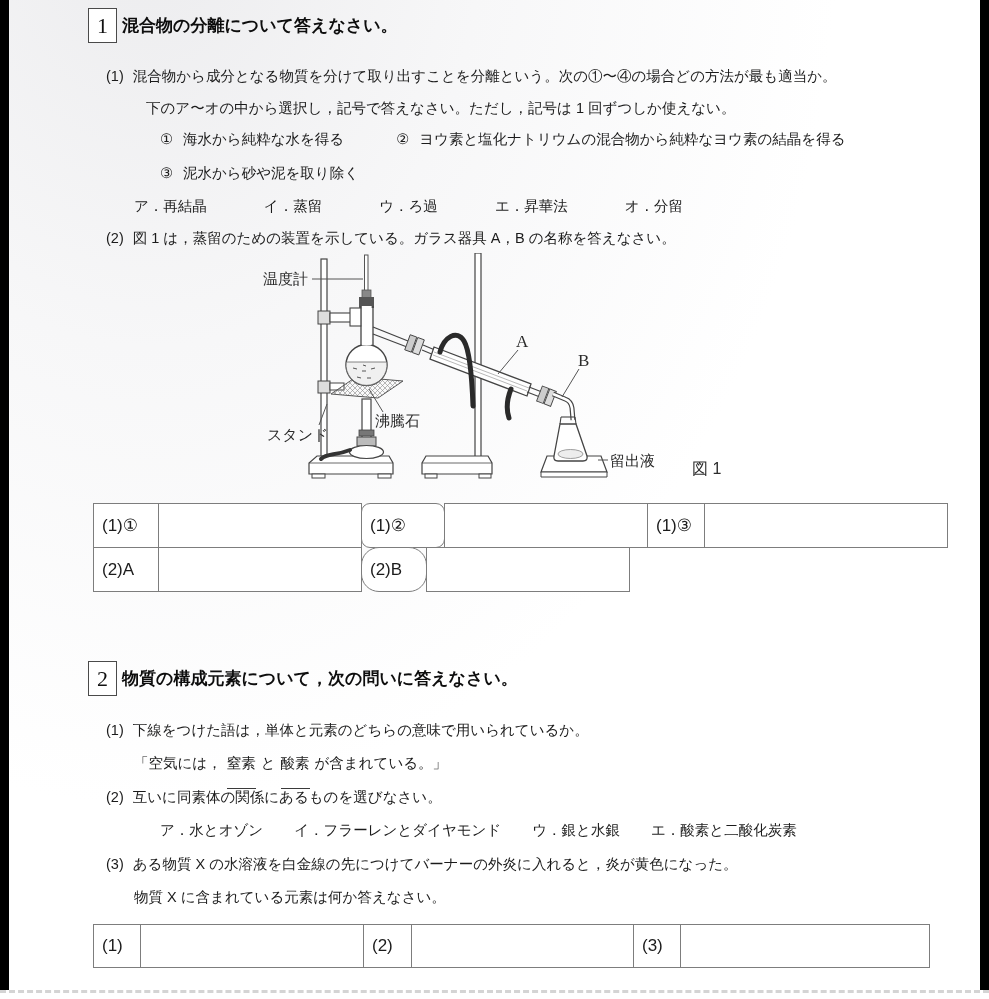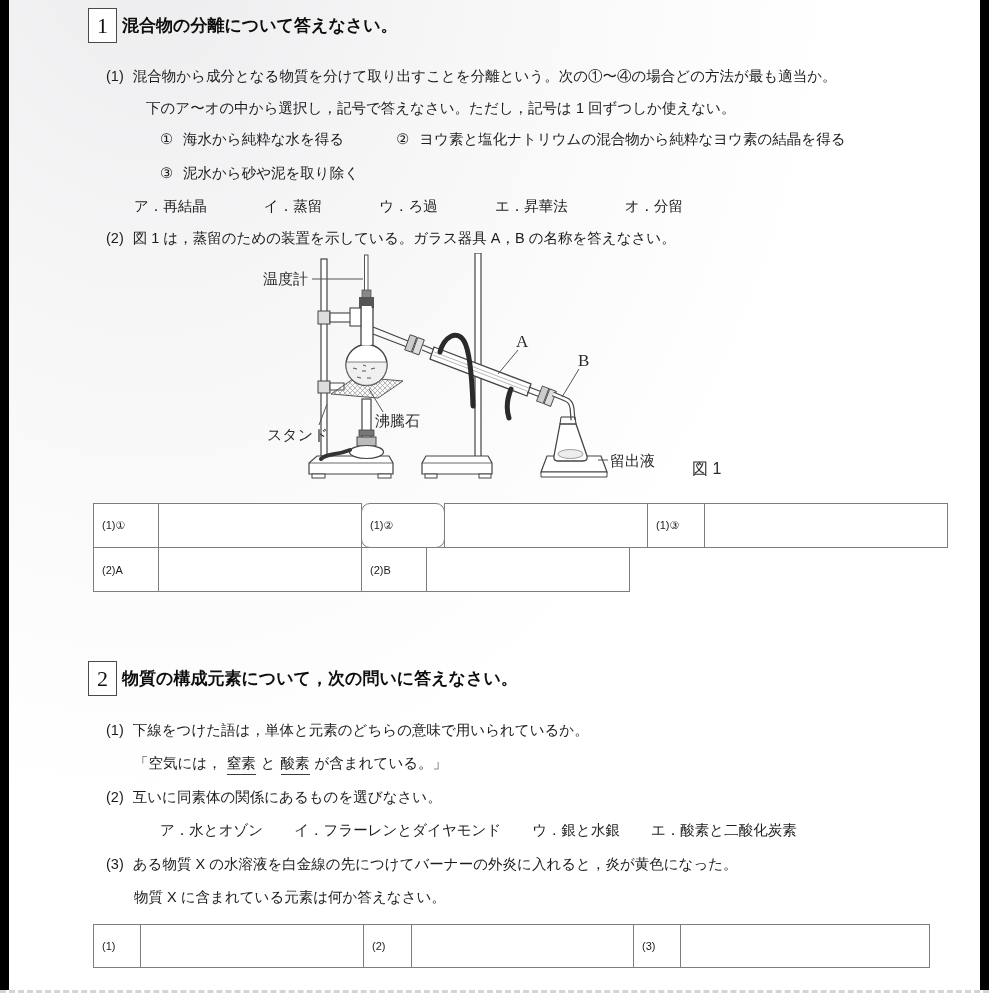--- a/index.html
+++ b/index.html
@@ -11,26 +11,26 @@
   .cutline{position:absolute;left:0;right:0;top:990px;border-top:3px dashed #d4d4d4;}
   .num-box{position:absolute;width:27px;height:33px;border:1.5px solid #4a4a4a;background:#fff;
     display:flex;align-items:center;justify-content:center;font-family:"Liberation Serif",serif;
     font-size:22px;color:#111;}
   .sec-title{position:absolute;font-weight:bold;font-size:17px;white-space:nowrap;color:#0d0d0d;}
   .tline{position:absolute;font-size:14.5px;line-height:20px;white-space:nowrap;display:flex;}
   .tline .qlabel{margin-right:9px;}
   .opts{display:flex;}
   .item{display:flex;}
   .item .inum{margin-right:10px;}
-  .uline{border-bottom:1.5px solid #3a3a3a;padding-bottom:1px;margin:0 5px;text-align:right;}
+  .uline{border-bottom:1.5px solid #3a3a3a;padding-bottom:15px;margin:0 5px;text-align:right;}
   .atable{position:absolute;}
   .arow{display:flex;}
   .arow + .arow{margin-top:-1px;text-align:right;}
   .acell{box-sizing:border-box;border:1px solid #7d7d7d;height:45px;display:flex;
-    align-items:center;padding-left:8px;font-size:11px;background:#fff;}
+    align-items:center;padding-left:8px;font-size:17px;background:#fff;}
   .acell + .acell{margin-left:-1px;}
   .atable2 .acell{height:44px;}
   svg text{fill:#2b2b2b;}
 </style>
 </head>
 <body>
 
 <div class="page">
   <div class="bar left"></div>
   <div class="bar right"></div>
@@ -199,21 +199,21 @@
       <div class="acell" style="width:66px;">(1)①</div>
       <div class="acell" style="width:204px;"></div>
       <div class="acell" style="width:84px;border-radius:9px;">(1)②</div>
       <div class="acell" style="width:204px;"></div>
       <div class="acell" style="width:58px;">(1)③</div>
       <div class="acell" style="width:244px;"></div>
     </div>
     <div class="arow">
       <div class="acell" style="width:66px;">(2)A</div>
       <div class="acell" style="width:204px;"></div>
-      <div class="acell" style="width:66px;">(2)B</div>
+      <div class="acell" style="width:66px;border-radius:18px;">(2)B</div>
       <div class="acell" style="width:204px;"></div>
     </div>
   </div>
 
   <div class="num-box" style="left:88px;top:661px;">
     <span>2</span>
   </div>
   <div class="sec-title" style="left:122px;top:667px;">物質の構成元素について，次の問いに答えなさい。</div>
 
   <div class="tline" style="left:106px;top:720px;">

